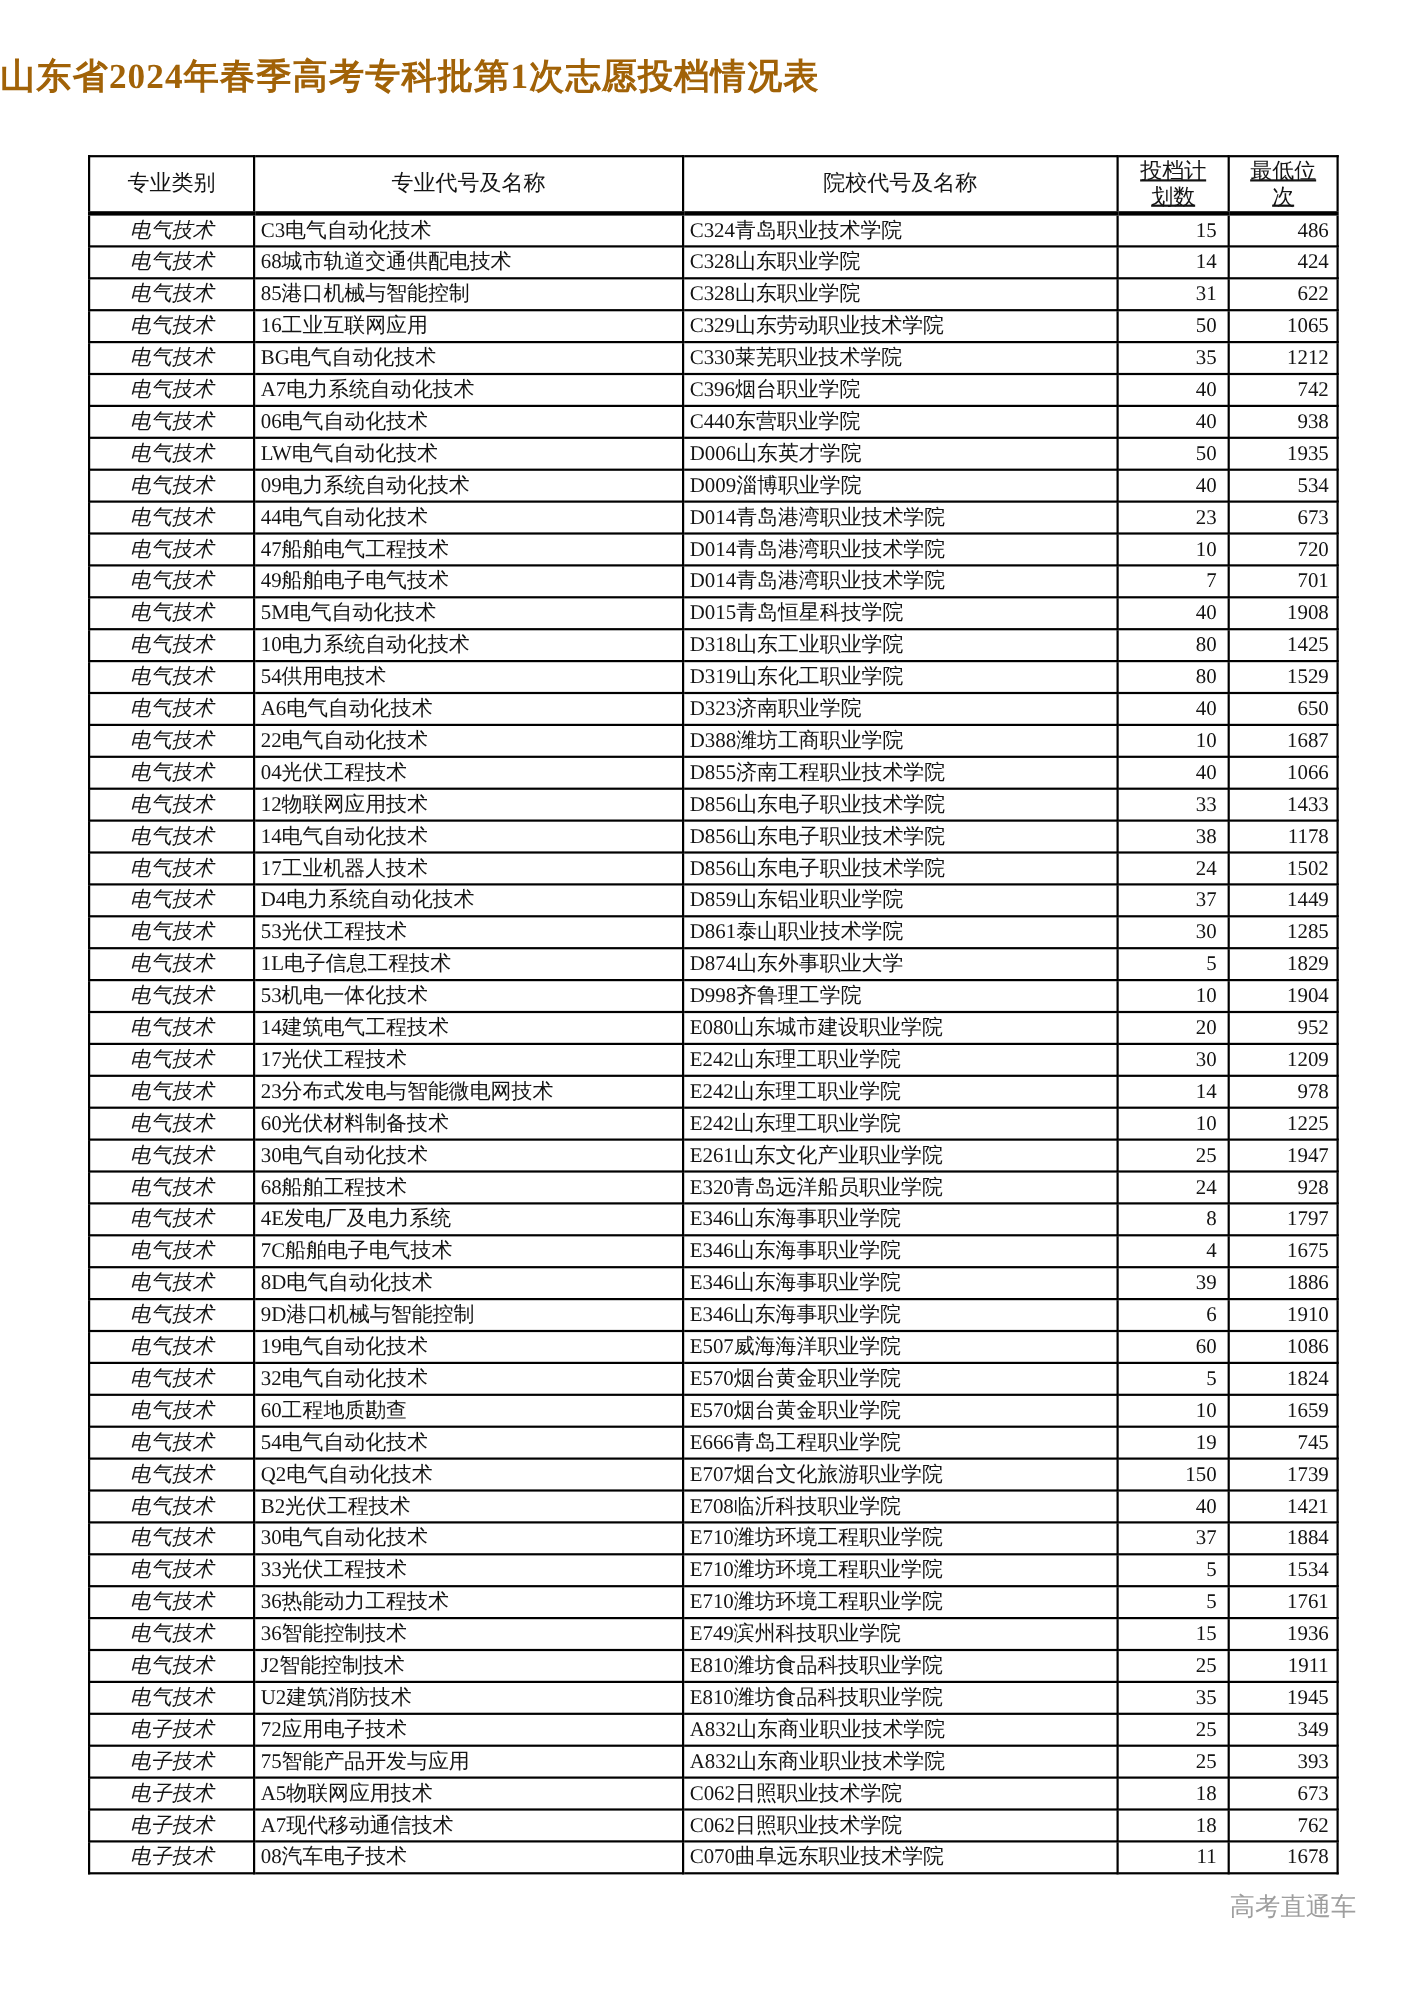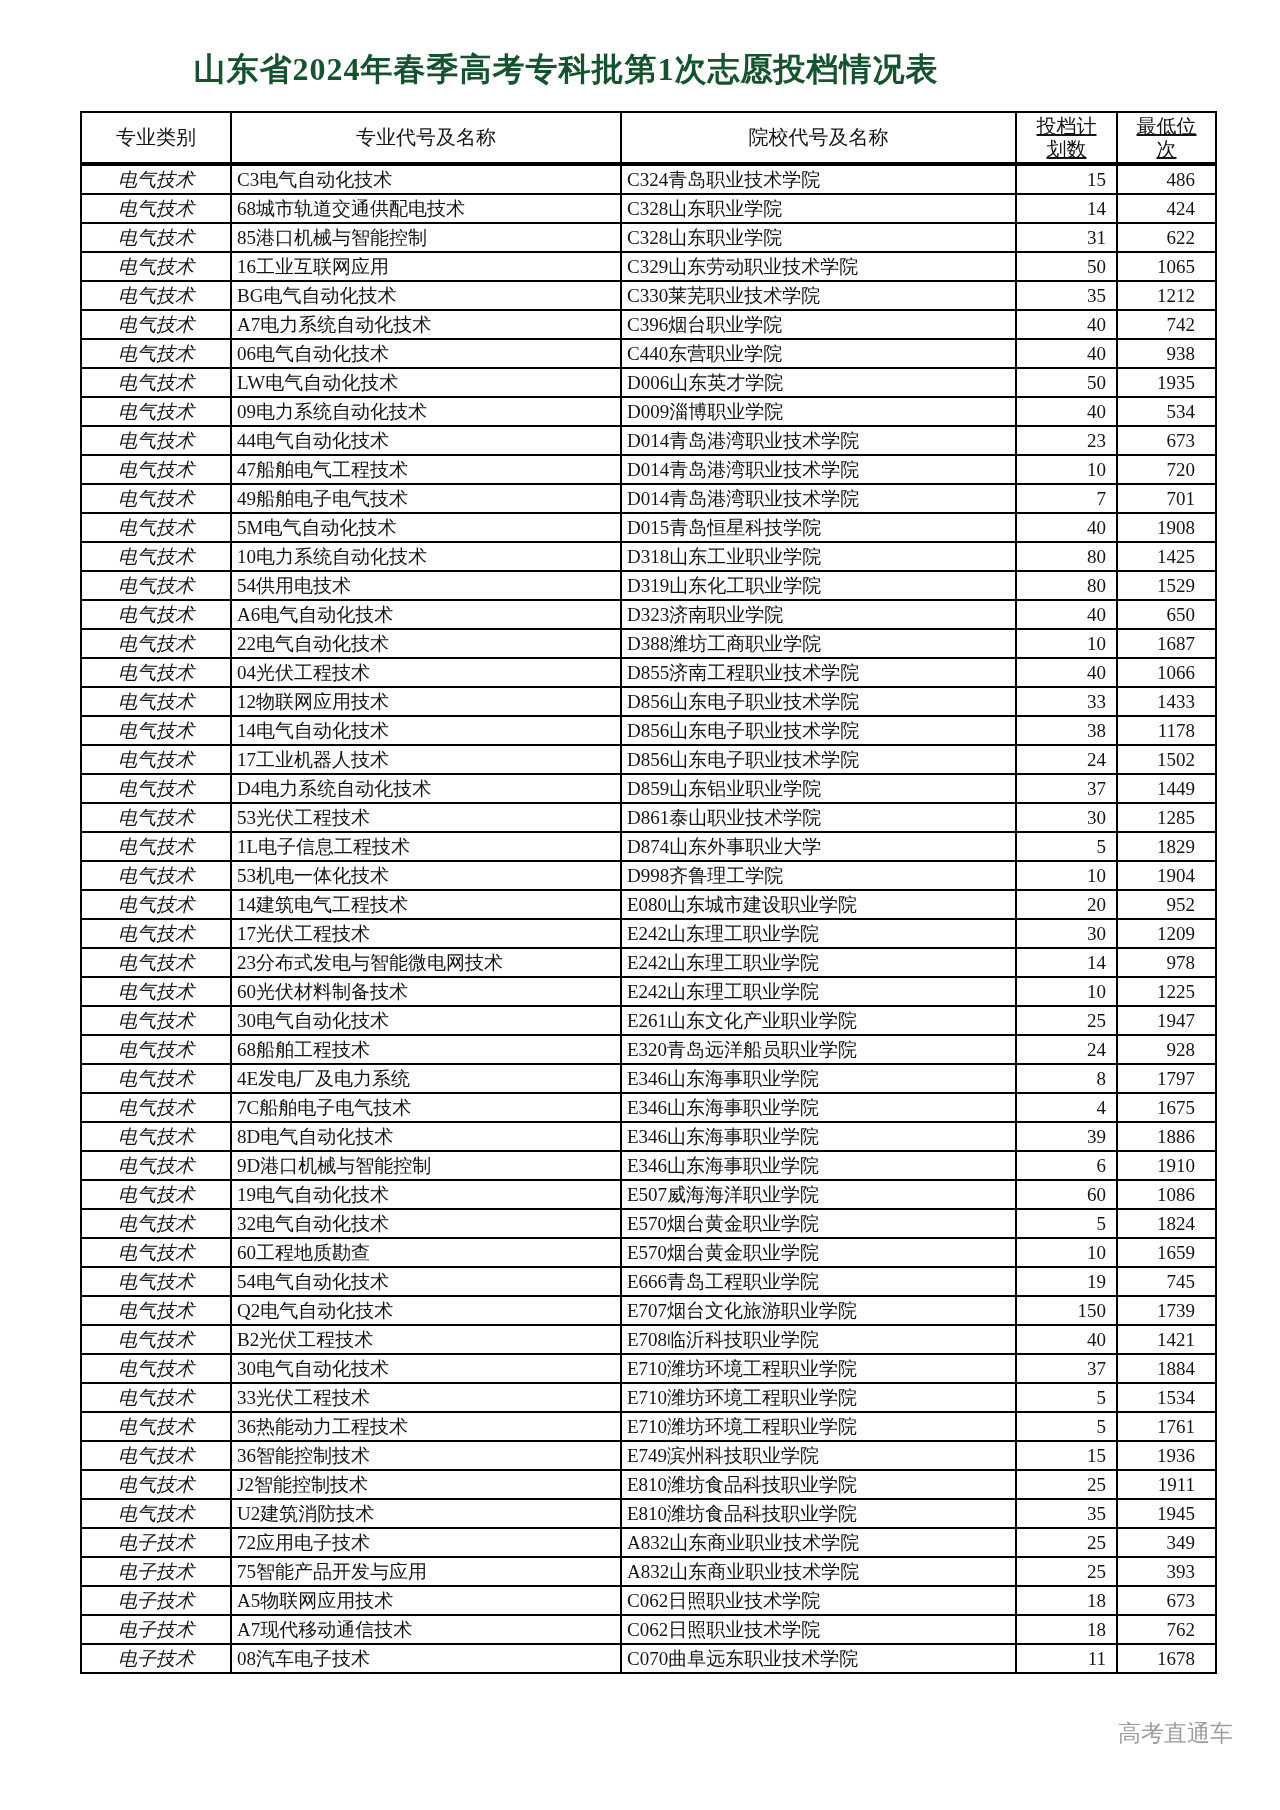--- a/index.html
+++ b/index.html
@@ -10,31 +10,30 @@
     background:#ffffff;
     font-family:"Liberation Serif","DejaVu Serif",serif;
     color:#111;
     overflow:hidden;
   }
   .title{
     position:absolute;
     top:48px;
     left:0;
     width:1132px;
-    text-align:center;
     font-size:32px;
     font-weight:bold;
     letter-spacing:1px;
-    color:#14532d;
+    color:#a16207;
     white-space:nowrap;
   }
   table.grid{
     position:absolute;
     left:80px;
-    top:111px;
+    top:141px;
     width:1135px;
     border-collapse:collapse;
     table-layout:fixed;
     color:#141414;
   }
   .grid th,.grid td{
     border:2px solid #000;
     overflow:hidden;
     white-space:nowrap;
   }
@@ -51,21 +50,21 @@
   .grid tbody tr{height:27px;}
   .grid td{
     font-size:19px;
     line-height:27px;
     padding:0;
     vertical-align:middle;
   }
   td.c0{text-align:center;font-style:italic;}
   td.c1,td.c2{text-align:left;padding-left:5px;}
   td.c3{text-align:right;padding-right:10px;}
-  td.c4{text-align:right;padding-right:20px;}
+  td.c4{text-align:right;padding-right:7px;}
   .hwrap{margin:0 auto;}
   .hwrap.h3,.hwrap.h4{width:64px;white-space:normal;text-decoration:underline;}
   .footer{
     position:absolute;
     top:1706px;
     left:0;
     width:1082px;
     text-align:center;
     font-size:17px;
     color:#222;

